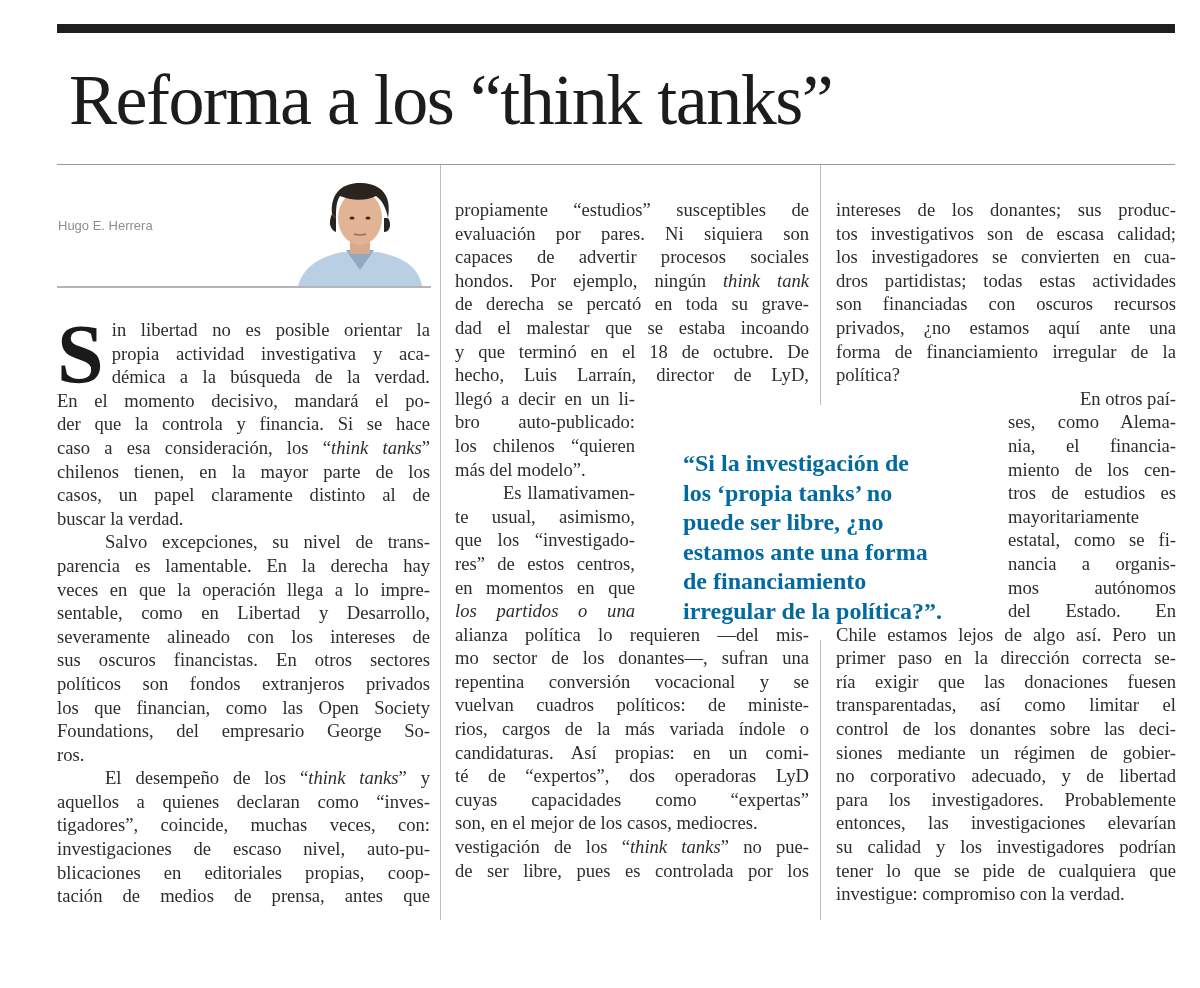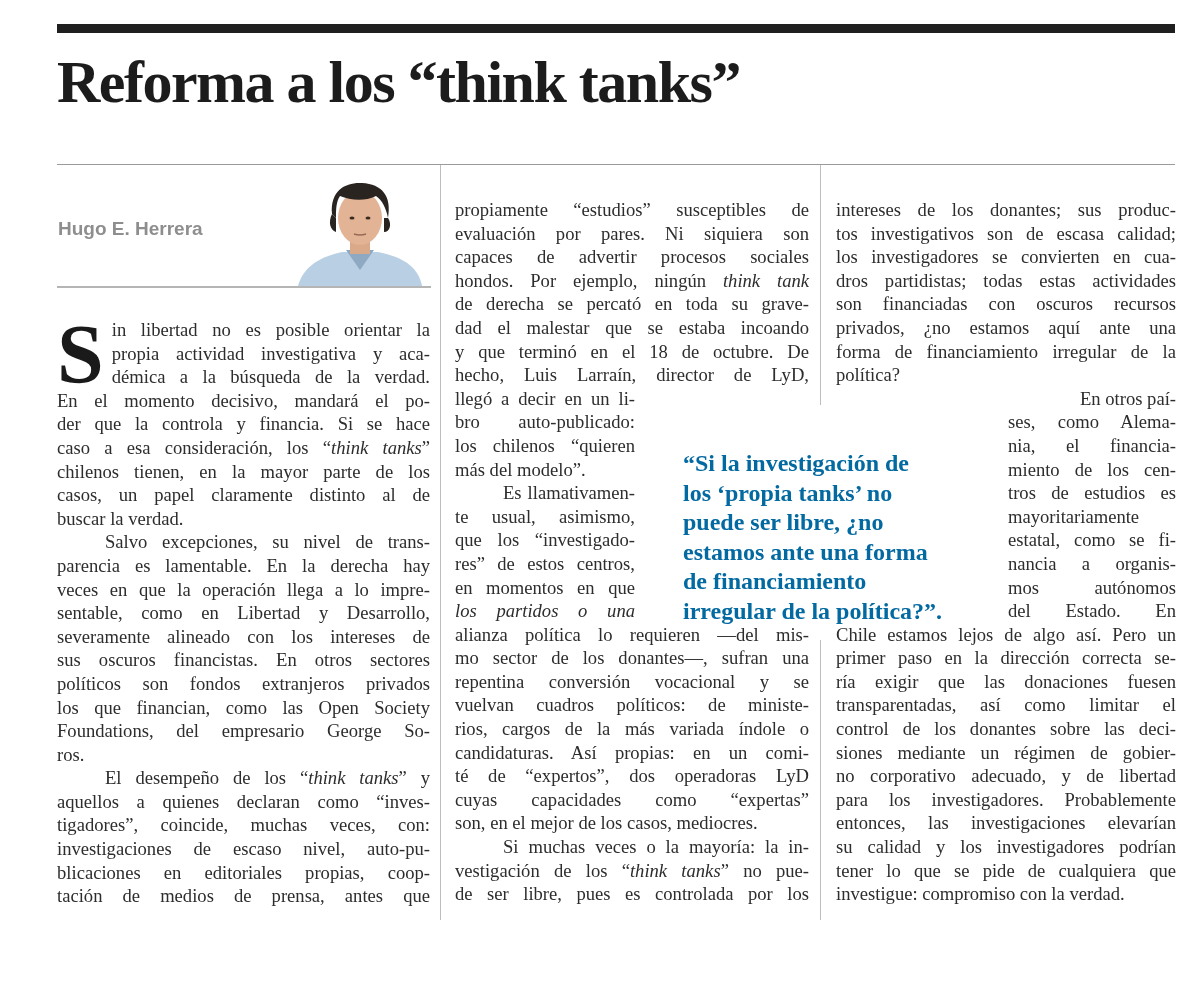--- a/index.html
+++ b/index.html
@@ -2,29 +2,29 @@
 <html><head>
 <meta charset="utf-8">
 <style>
   html, body { margin: 0; padding: 0; }
   body {
     width: 1200px; height: 988px; background: #ffffff; position: relative; overflow: hidden;
     font-family: "Liberation Serif", "DejaVu Serif", serif; color: #2a2a2a;
   }
   .top-rule { position: absolute; left: 57px; top: 24px; width: 1118px; height: 9px; background: #1f1f1f; }
   .headline {
-    position: absolute; left: 57px; top: 52px; margin: 0;
-    font-family: "Liberation Serif", "DejaVu Serif", serif; font-weight: bold;
-    font-size: 60px; letter-spacing: -1.5px; color: #1c1c1c; line-height: 1;
+    position: absolute; left: 57px; top: 52px; margin: 12px;
+    font-family: "Liberation Serif", "DejaVu Serif", serif; font-weight: normal;
+    font-size: 72px; letter-spacing: -1.5px; color: #1c1c1c; line-height: 1;
   }
   .head-rule { position: absolute; left: 57px; top: 164px; width: 1118px; height: 1px; background: #9a9a9a; }
   .col-divider { position: absolute; width: 1px; background: #bdbdbd; }
   .author {
     position: absolute; left: 58px; top: 218px;
-    font-family: "Liberation Sans", "DejaVu Sans", sans-serif; font-weight: bold; font-size: 19px; color: #8e8e8e;
+    font-family: "Liberation Sans", "DejaVu Sans", sans-serif; font-weight: normal; font-size: 13px; color: #8e8e8e;
   }
   .photo { position: absolute; left: 290px; top: 178px; width: 140px; height: 108px; }
   .author-rule { position: absolute; left: 57px; top: 286px; width: 374px; height: 2px; background: #b5b5b5; }
   .text {
     position: absolute; font-size: 18.6px; line-height: 23.6px; text-align: justify; color: #2d2d2d;
   }
   .text p { margin: 0; }
   .line { display: block; text-align: justify; text-align-last: justify; white-space: nowrap; }
   .line.last { text-align-last: left; }
   .line.right { text-align: right; text-align-last: right; }
@@ -127,21 +127,20 @@
     <span class="line">mo sector de los donantes—, sufran una</span>
     <span class="line">repentina conversión vocacional y se</span>
     <span class="line">vuelvan cuadros políticos: de ministe-</span>
     <span class="line">rios, cargos de la más variada índole o</span>
     <span class="line">candidaturas. Así propias: en un comi-</span>
     <span class="line">té de “expertos”, dos operadoras LyD</span>
     <span class="line">cuyas capacidades como “expertas”</span>
     <span class="line last">son, en el mejor de los casos, mediocres.</span>
   </p>
   <p>
-    <span class="line" style="padding-left:48px;">Si muchas veces o la mayoría: la in-</span>
     <span class="line"><span>vestigación de los “</span><em>think tanks</em><span>” no pue-</span></span>
     <span class="line">de ser libre, pues es controlada por los</span>
   </p>
 </div>
 
 <div class="pullquote">
   <div>“Si la investigación de</div>
   <div>los ‘propia tanks’ no</div>
   <div>puede ser libre, ¿no</div>
   <div>estamos ante una forma</div>

